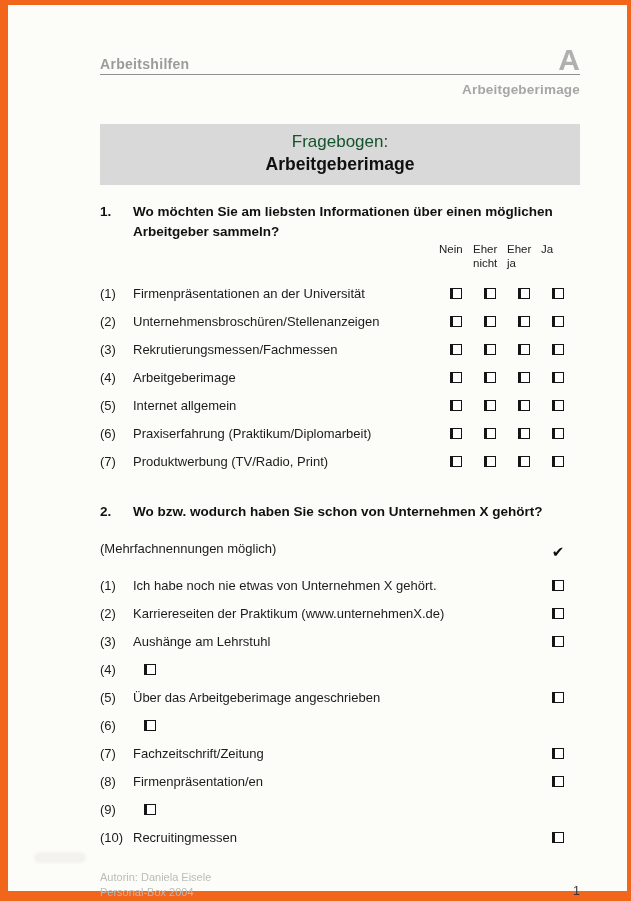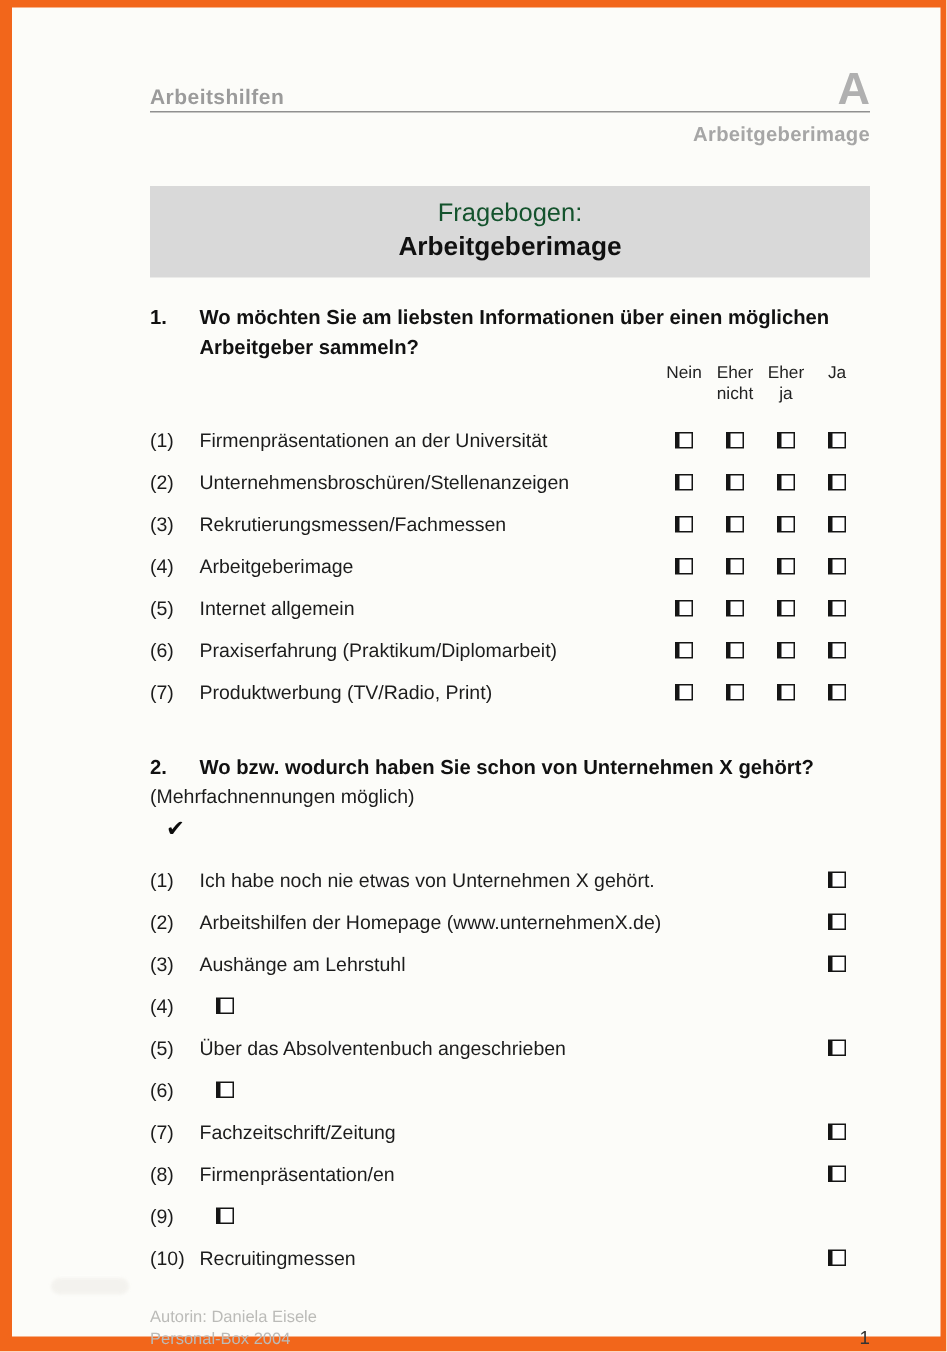--- a/index.html
+++ b/index.html
@@ -55,42 +55,41 @@
     font-weight:bold;font-size:13.5px;color:#111;
     line-height:1.45;
   }
   .q-head .q-no{width:33px;flex:none;}
   .q-head .q-text{flex:1;}
   .cols-header{
     display:flex;width:136px;margin-left:auto;margin-right:5px;
     margin-top:2px;
   }
   .cols-header .col-cell{
-    width:34px;text-align:center;
+    width:34px;text-align:left;
     font-size:11.5px;color:#222;line-height:1.2;
     white-space:pre-line;
   }
   .rows{margin-top:9px;}
   .row{display:flex;align-items:center;height:28px;font-size:13px;}
   .row .num{width:33px;flex:none;}
   .row .label{flex:1;padding-right:4px;}
   .cols{display:flex;width:136px;flex:none;margin-right:5px;}
   .cols .cell{width:34px;display:flex;justify-content:center;}
   .checkbox{
     display:inline-block;
     width:8px;height:9px;
     border:1.5px solid #151515;
     border-left-width:3px;
     background:#fff;
   }
   .note-row{
-    display:flex;align-items:flex-start;
+    display:flex;align-items:center;
     font-size:13px;color:#1c1c1c;
-    margin-top:2px;
-    flex-direction:column;
+    margin-top:16px;
   }
   .note-row .note{flex:1;}
   .checkmark{
     width:34px;flex:none;text-align:center;margin-right:5px;
     font-size:15px;font-weight:bold;color:#0d0d0d;line-height:1;
     padding-top:7px;
   }
   .q2-block{margin-top:26px;}
   .q2-rows{margin-top:12px;}
   
@@ -292,21 +291,21 @@
     <span class="label">Ich habe noch nie etwas von Unternehmen X gehört.</span>
     <span class="cols" style="width:34px;">
       <span class="cell">
                   <span class="checkbox"></span>
                 </span>
     </span>
   </div>
 
   <div class="row">
     <span class="num">(2)</span>
-    <span class="label">Arbeitshilfen der Homepage (www.unternehmenX.de)</span>
+    <span class="label">Karriereseiten der Praktikum (www.unternehmenX.de)</span>
     <span class="cols" style="width:34px;">
       <span class="cell">
                   <span class="checkbox"></span>
                 </span>
     </span>
   </div>
 
   <div class="row">
     <span class="num">(3)</span>
     <span class="label">Aushänge am Lehrstuhl</span>
@@ -321,21 +320,21 @@
     <span class="num">(4)</span>
     <span class="cols" style="width:34px;">
       <span class="cell">
                   <span class="checkbox"></span>
                 </span>
     </span>
   </div>
 
   <div class="row">
     <span class="num">(5)</span>
-    <span class="label">Über das Absolventenbuch angeschrieben</span>
+    <span class="label">Über das Arbeitgeberimage angeschrieben</span>
     <span class="cols" style="width:34px;">
       <span class="cell">
                   <span class="checkbox"></span>
                 </span>
     </span>
   </div>
 
   <div class="row">
     <span class="num">(6)</span>
     <span class="cols" style="width:34px;">

